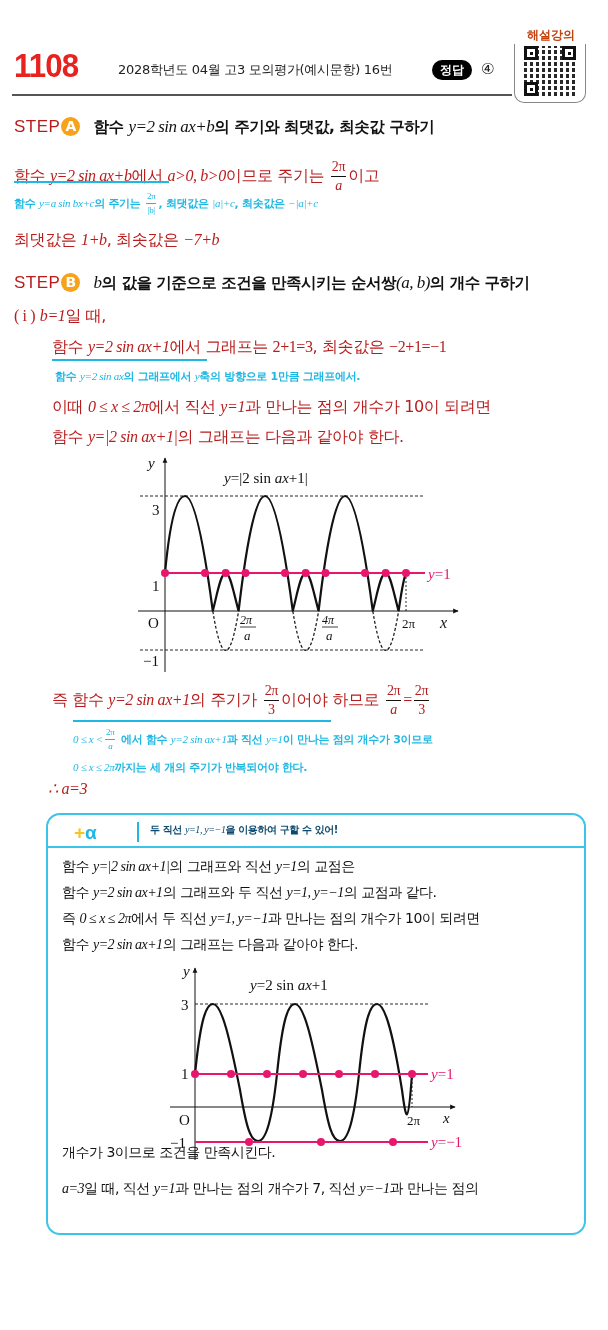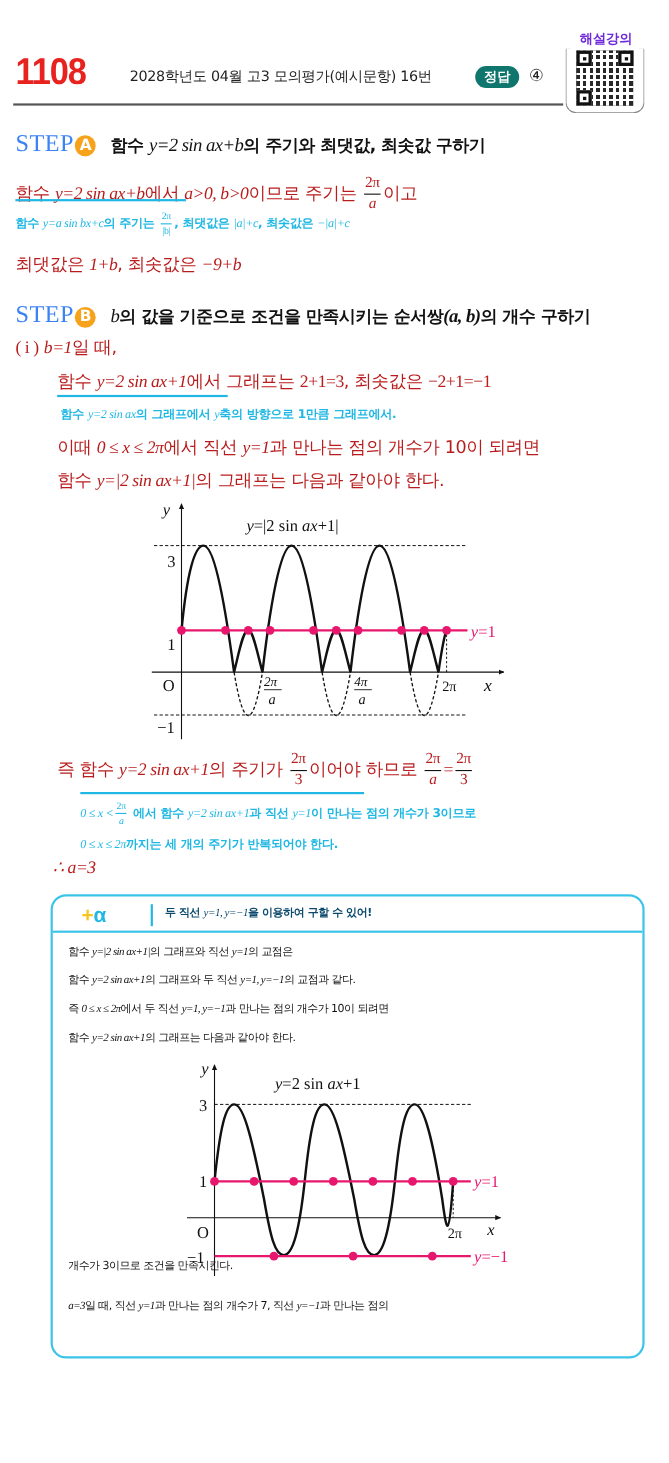--- a/index.html
+++ b/index.html
@@ -7,38 +7,38 @@
          font-family:"DejaVu Sans", sans-serif; color:#111; }
   .m { font-family:"Liberation Serif","DejaVu Serif", serif; font-style:italic; }
   .mr { font-family:"Liberation Serif","DejaVu Serif", serif; }
   .abs { position:absolute; }
 
   
   .prob-num { left:14px; top:46px; font-family:"Liberation Sans", sans-serif; font-weight:bold;
               font-size:34px; color:#e8221f; letter-spacing:-1px; transform:scaleX(0.92); transform-origin:left; }
   .exam-info { left:118px; top:61px; font-size:13px; color:#222; letter-spacing:-0.3px; }
   .answer-badge { left:432px; top:60px; width:40px; height:20px; border-radius:10px;
-                  background:#0f766e; color:#fff; font-size:12px; font-weight:bold;
+                  background:#000000; color:#fff; font-size:12px; font-weight:bold;
                   text-align:center; line-height:20px; }
   .answer-val { left:481px; top:60px; font-size:15px; color:#222; }
   .header-rule { left:12px; top:94px; width:500px; height:1.5px; background:#555; }
-  .qr-label { left:527px; top:27px; font-size:12px; font-weight:bold; color:#6d28d9; }
+  .qr-label { left:527px; top:27px; font-size:12px; font-weight:bold; color:#c2410c; }
   .qr-box { left:514px; top:44px; width:70px; height:58px; border:1.5px solid #888;
             border-top:none; border-radius:0 0 10px 10px; background:#fff; }
   .qr { position:absolute; left:9px; top:2px; width:52px; height:50px;
         background:
           repeating-linear-gradient(90deg,#111 0 3px,#fff 3px 6px),
           #111; opacity:0.9; }
   .qr::before { content:""; position:absolute; inset:0;
         background: repeating-linear-gradient(0deg,transparent 0 4px,#fff 4px 6px); }
   .qr-fin { position:absolute; width:14px; height:14px; border:3px solid #111; background:#fff; box-sizing:border-box; }
   .qr-fin::after { content:""; position:absolute; left:3px; top:3px; width:3px; height:3px; background:#111; }
 
   
-  .step { font-family:Liberation Serif, serif; font-size:22px; color:#3b82f6; letter-spacing:0.5px; }
+  .step { font-family:Liberation Sans, sans-serif; font-size:17px; color:#b91c1c; letter-spacing:0.5px; }
   .step-circle { display:inline-block; width:19px; height:19px; border-radius:50%; background:#f6a21b;
                  color:#fff; font-size:14px; font-weight:bold; text-align:center; line-height:19px;
                  vertical-align:1px; margin-left:1px; }
   .step-title { font-size:15.5px; font-weight:bold; color:#111; letter-spacing:-0.5px; }
 
   .line { font-size:16px; color:#b91c1c; letter-spacing:-0.4px; white-space:nowrap; }
   .note { font-size:11px; font-weight:bold; color:#1fb7e3; letter-spacing:-0.3px; white-space:nowrap; }
   .note .m, .note .mr { font-weight:normal; }
   .uline { position:absolute; height:1.5px; background:#1fb7e3; }
 
@@ -49,21 +49,21 @@
 
   
   .pa-wrap { left:46px; top:813px; width:540px; height:422px; border:2px solid #3cc4e8;
              border-radius:14px; box-sizing:border-box; }
   .pa-head-sep { left:48px; top:846px; width:536px; height:2px; background:#3cc4e8; }
   .pa-title { left:74px; top:822px; font-family:"Liberation Sans", sans-serif; font-weight:bold;
               font-size:19px; color:#f7c51f; }
   .pa-title .a { color:#1fb7e3; }
   .pa-bar { left:137px; top:822px; width:2px; height:20px; background:#1fb7e3; }
   .pa-sub { left:150px; top:823px; font-size:10px; font-weight:bold; color:#0c4a6e; letter-spacing:-0.4px; }
-  .pa-text { font-size:10px; color:#111; letter-spacing:-0.5px; white-space:nowrap; }
+  .pa-text { font-size:14px; color:#111; letter-spacing:-0.5px; white-space:nowrap; }
 </style>
 </head>
 <body>
 
 <div class="abs qr-label">해설강의</div>
 <div class="abs qr-box">
   <div class="qr"></div>
   <div class="qr-fin" style="left:9px;top:2px"></div>
   <div class="qr-fin" style="left:47px;top:2px"></div>
   <div class="qr-fin" style="left:9px;top:38px"></div>
@@ -80,26 +80,26 @@
 </div>
 
 <div class="abs line" style="left:14px;top:160px">
   <span>함수 </span><span class="m">y=2 sin ax+b</span><span>에서 </span><span class="m">a&gt;0, b&gt;0</span><span>이므로 주기는 </span><span class="frac mr" style="font-size:14px"><span class="n">2π</span><span class="d m">a</span></span><span>이고</span>
 </div>
 <div class="uline" style="left:14px;top:181px;width:155px"></div>
 <div class="abs note" style="left:14px;top:192px">
   <span>함수 </span><span class="m">y=a sin bx+c</span><span>의 주기는 </span><span class="frac mr" style="font-size:9px"><span class="n">2π</span><span class="d">|b|</span></span><span>, 최댓값은 </span><span class="m">|a|+c</span><span>, 최솟값은 </span><span class="m">−|a|+c</span>
 </div>
 <div class="abs line" style="left:14px;top:230px">
-  <span>최댓값은 </span><span class="m">1+b</span><span>, 최솟값은 </span><span class="m">−9+b</span>
+  <span>최댓값은 </span><span class="m">1+b</span><span>, 최솟값은 </span><span class="m">−7+b</span>
 </div>
 
 <div class="abs" style="left:14px;top:273px;white-space:nowrap">
   <span class="step">STEP</span><span class="step-circle">B</span>
-  <span class="step-title" style="margin-left:8px"><span class="m" style="font-weight:normal;font-size:17px">b</span><span>의 값을 기준으로 조건을 만족시키는 순서쌍</span><span class="m" style="font-weight:bold;font-size:17px">(a, b)</span><span>의 개수 구하기</span></span>
+  <span class="step-title" style="margin-left:8px"><span class="m" style="font-weight:normal;font-size:17px">b</span><span>의 값을 기준으로 조건을 만족시키는 순서쌍</span><span class="m" style="font-weight:normal;font-size:17px">(a, b)</span><span>의 개수 구하기</span></span>
 </div>
 
 <div class="abs line" style="left:14px;top:306px">
   <span class="mr">( i )</span> <span class="m">b=1</span><span>일 때,</span>
 </div>
 <div class="abs line" style="left:52px;top:337px">
   <span>함수 </span><span class="m">y=2 sin ax+1</span><span>에서 그래프는 </span><span class="mr">2+1=3</span><span>,  최솟값은 </span><span class="mr">−2+1=−1</span>
 </div>
 <div class="uline" style="left:52px;top:359px;width:155px"></div>
 <div class="abs note" style="left:55px;top:369px">

